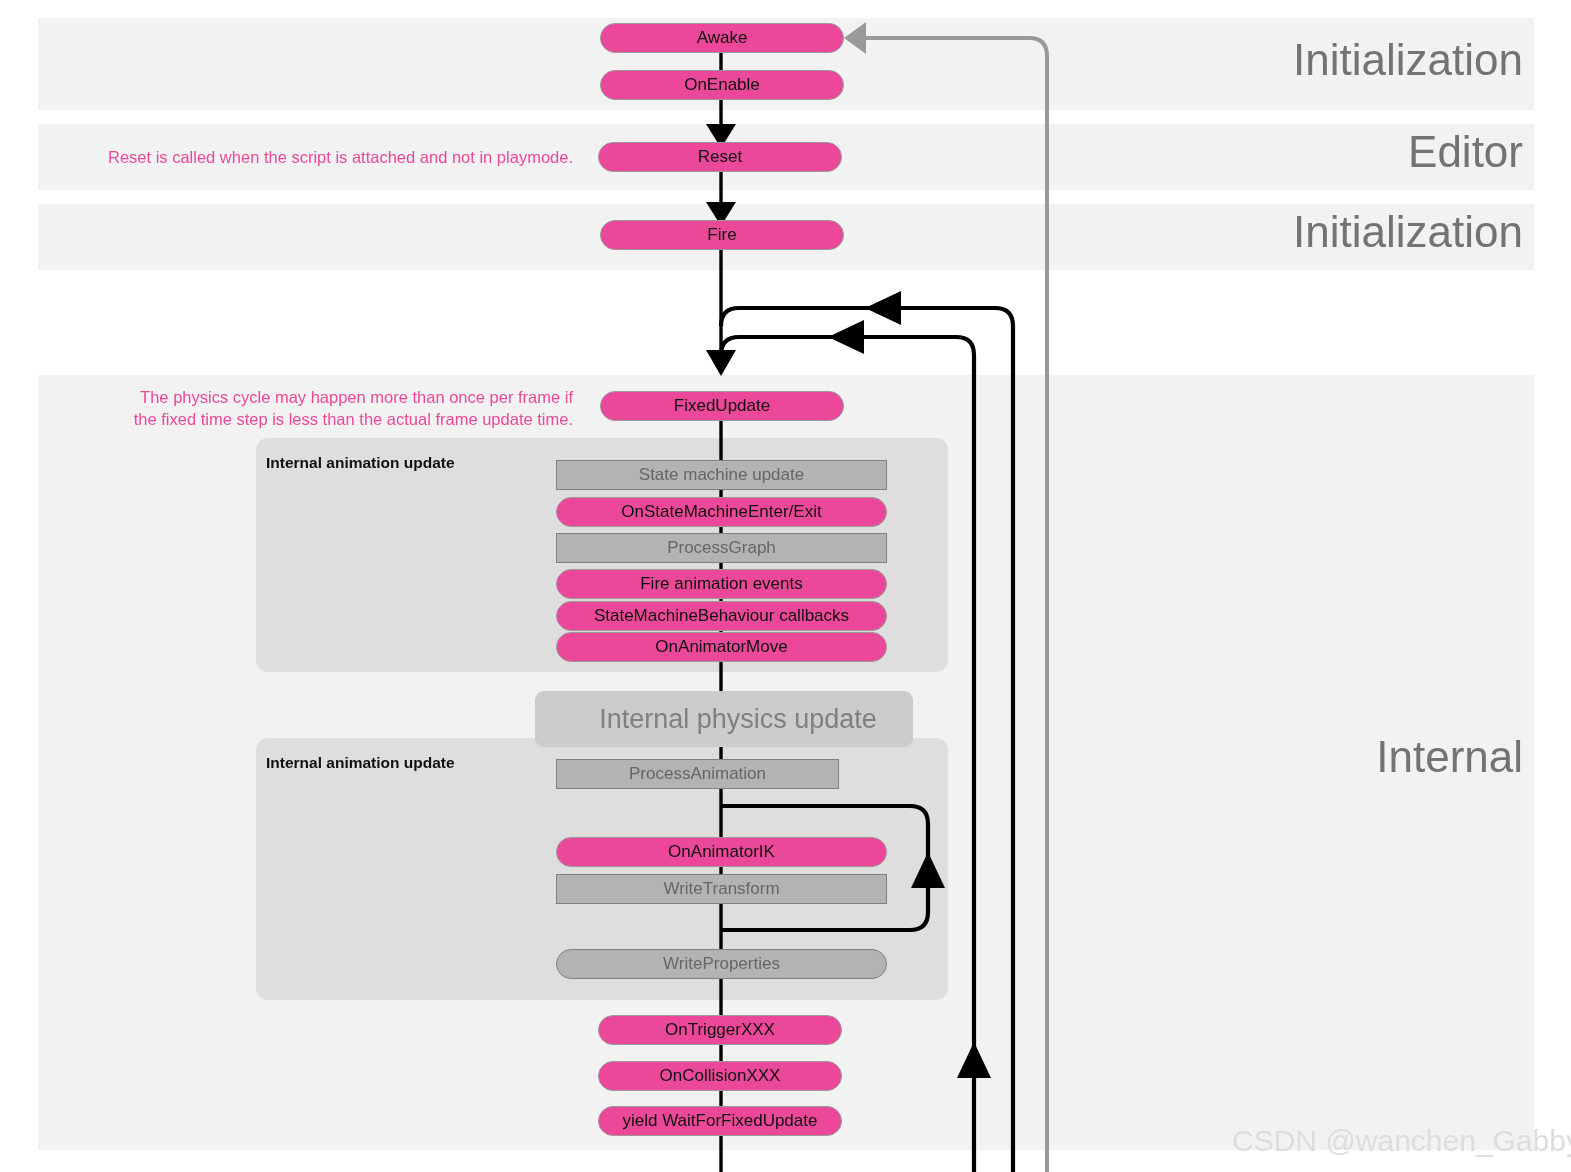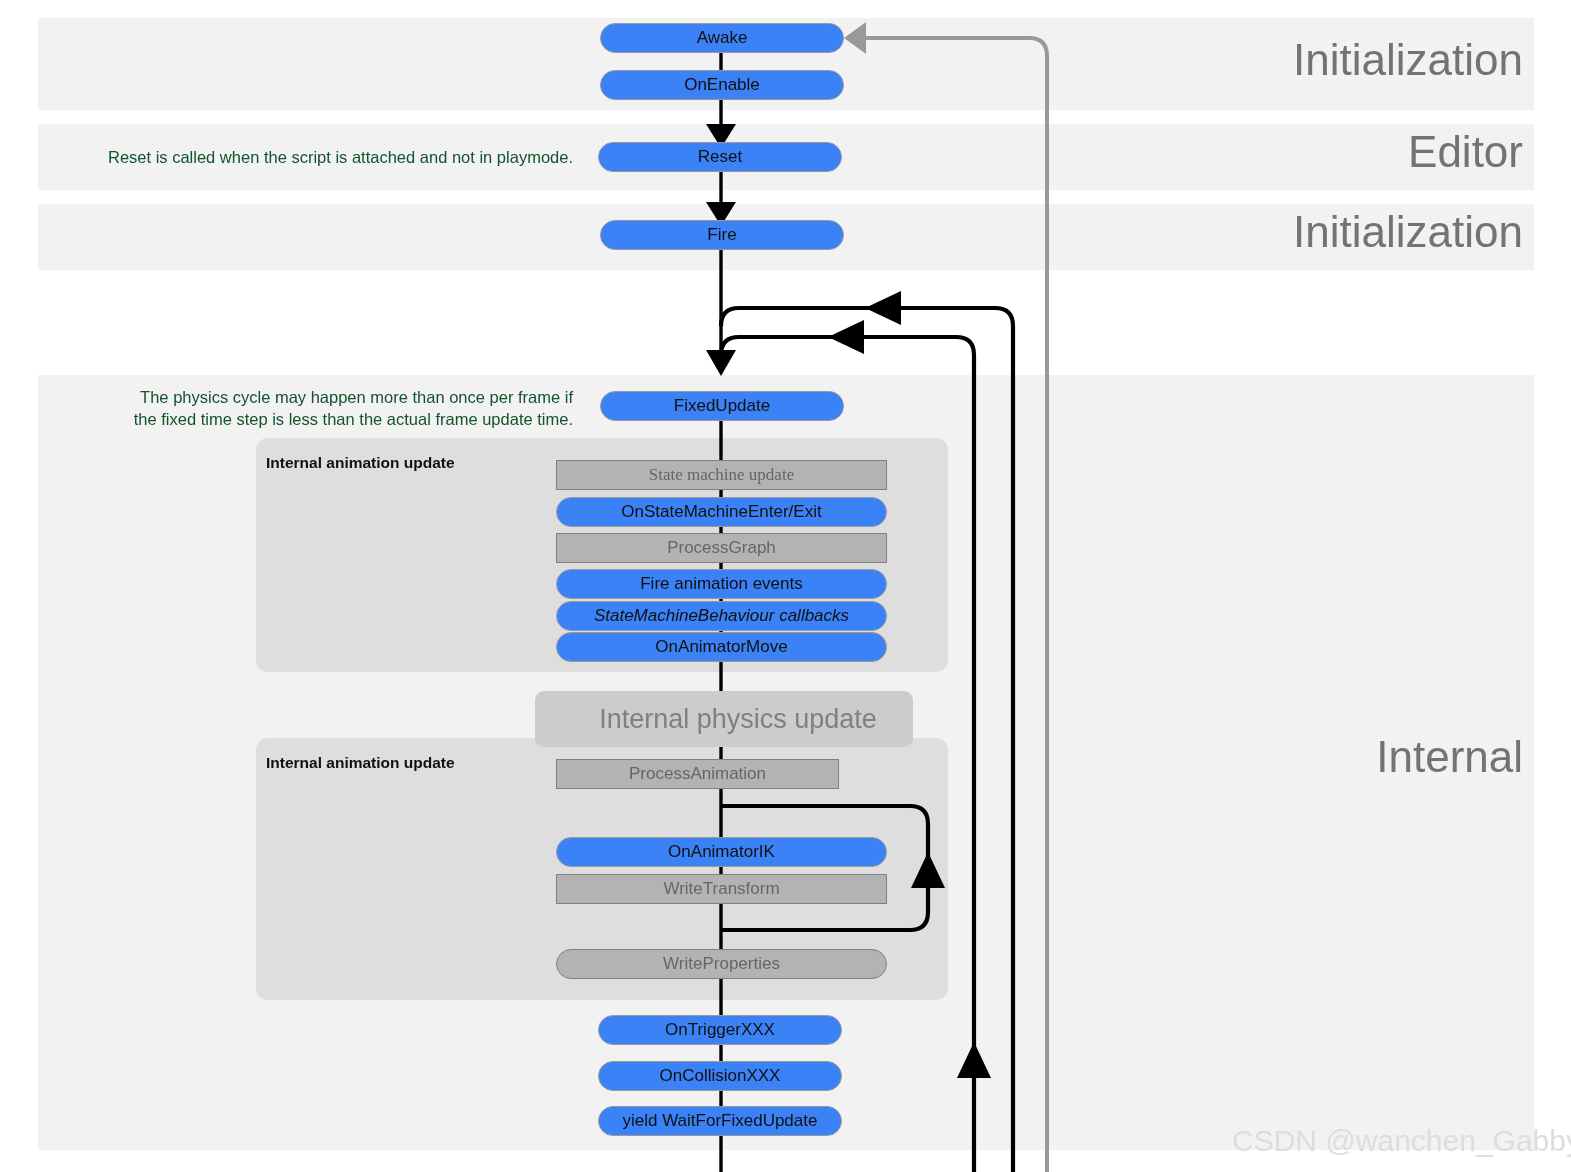--- a/index.html
+++ b/index.html
@@ -28,21 +28,21 @@
   }
 
   
   #wires { position: absolute; left: 0; top: 0; width: 1571px; height: 1172px; }
 
   
   .pill {
     position: absolute;
     height: 30px;
     border-radius: 15px;
-    background: #3b82f6;
+    background: #ec4899;
     border: 1.4px solid #9a9a9a;
     color: #111111;
     font-size: 17px;
     display: flex;
     align-items: center;
     justify-content: center;
     white-space: nowrap;
   }
 
   
@@ -85,21 +85,21 @@
     font-size: 15.5px;
     font-weight: bold;
     color: #111111;
     white-space: nowrap;
   }
 
   
   .note {
     position: absolute;
     font-size: 16.5px;
-    color: #14532d;
+    color: #ec4899;
     line-height: 1.35;
     text-align: right;
     white-space: pre-line;
   }
 
   .watermark {
     position: absolute;
     color: #dddddd;
     font-size: 30px;
     white-space: nowrap;
@@ -184,25 +184,25 @@
     <path d="M1047,1172 L1047,56 Q1047,38 1029,38 L864,38" fill="none" stroke="#999999" stroke-width="4"></path>
     <path d="M866,22 L844,38 L866,54 Z" fill="#999999"></path>
   </svg>
 
   <div class="pill" style="left:600px;top:23px;width:244px;">Awake</div>
   <div class="pill" style="left:600px;top:70px;width:244px;">OnEnable</div>
   <div class="pill" style="left:598px;top:142px;width:244px;">Reset</div>
   <div class="pill" style="left:600px;top:220px;width:244px;">Fire</div>
   <div class="pill" style="left:600px;top:391px;width:244px;">FixedUpdate</div>
 
-  <div class="grayrect" style="left:556px;top:460px;width:331px;font-family:Liberation Serif, serif;">State machine update</div>
+  <div class="grayrect" style="left:556px;top:460px;width:331px;">State machine update</div>
   <div class="pill" style="left:556px;top:497px;width:331px;">OnStateMachineEnter/Exit</div>
   <div class="grayrect" style="left:556px;top:533px;width:331px;">ProcessGraph</div>
   <div class="pill" style="left:556px;top:569px;width:331px;">Fire animation events</div>
-  <div class="pill" style="left:556px;top:601px;width:331px;font-style:italic;">StateMachineBehaviour callbacks</div>
+  <div class="pill" style="left:556px;top:601px;width:331px;">StateMachineBehaviour callbacks</div>
   <div class="pill" style="left:556px;top:632px;width:331px;">OnAnimatorMove</div>
 
   <div class="bigblock" style="left:535px;top:691px;width:378px;height:56px;">Internal physics update</div>
 
   <div class="grayrect" style="left:556px;top:759px;width:283px;">ProcessAnimation</div>
   <div class="pill" style="left:556px;top:837px;width:331px;">OnAnimatorIK</div>
   <div class="grayrect" style="left:556px;top:874px;width:331px;">WriteTransform</div>
   <div class="grayrect rounded" style="left:556px;top:949px;width:331px;">WriteProperties</div>
 
   <div class="pill" style="left:598px;top:1015px;width:244px;">OnTriggerXXX</div>

